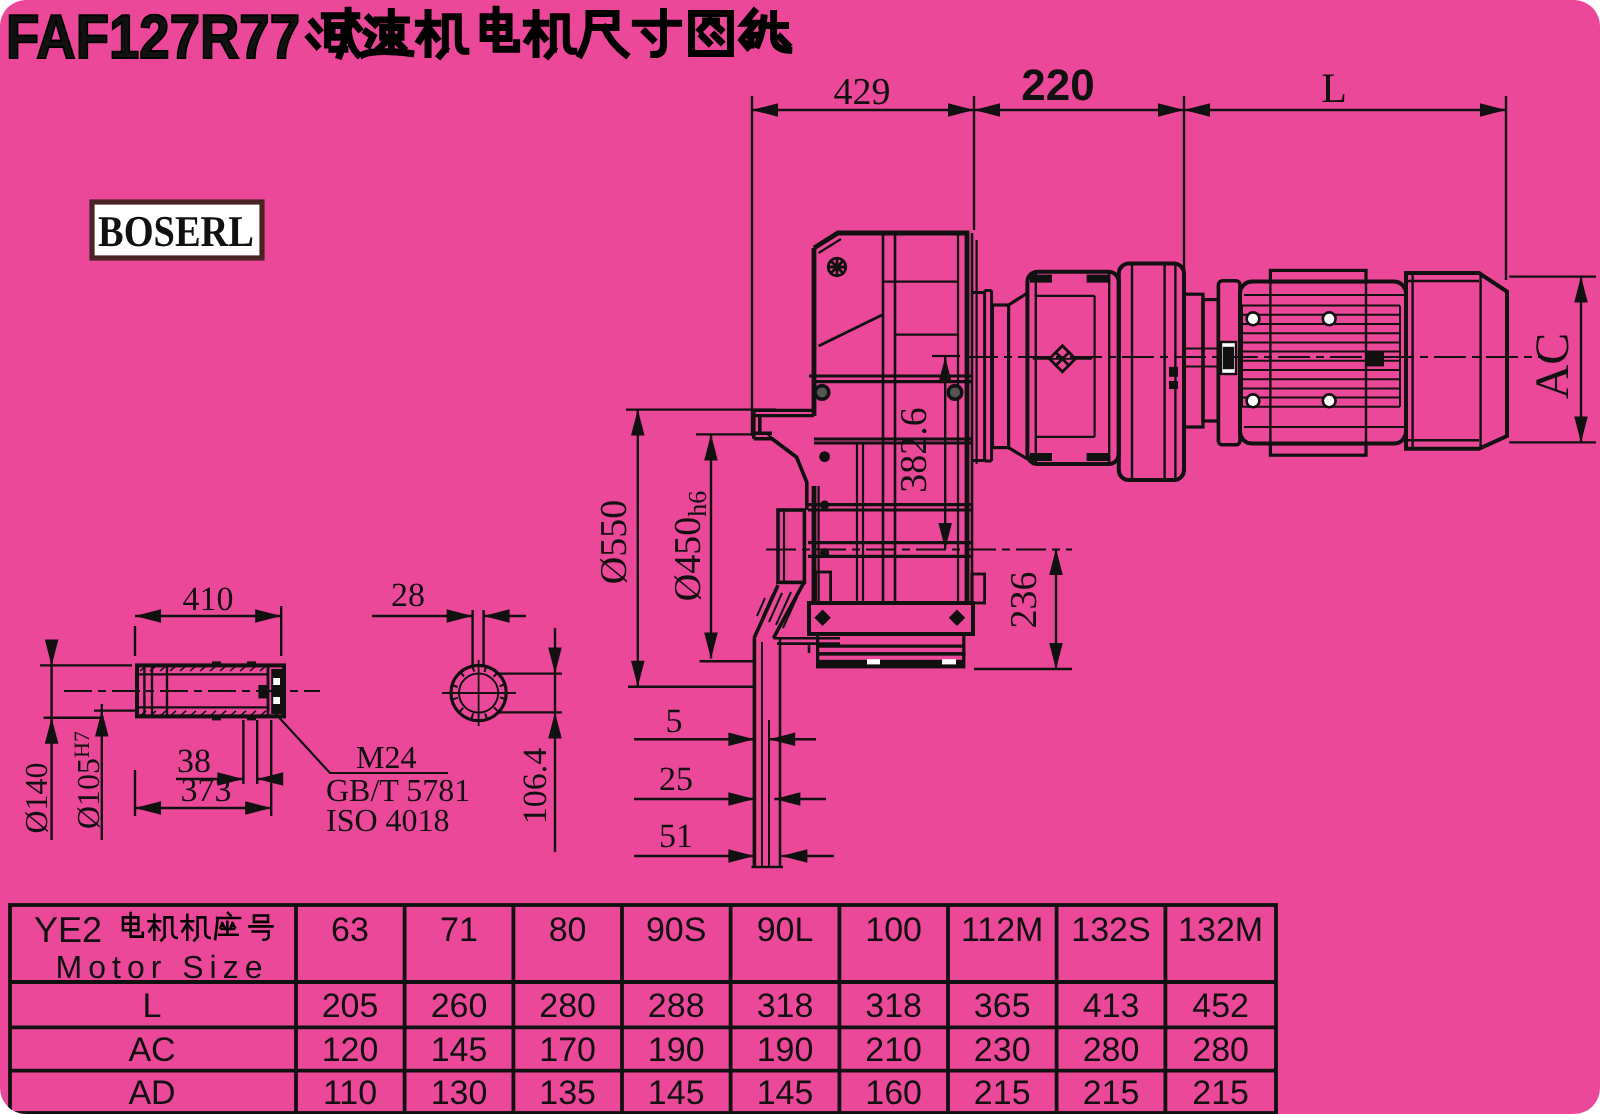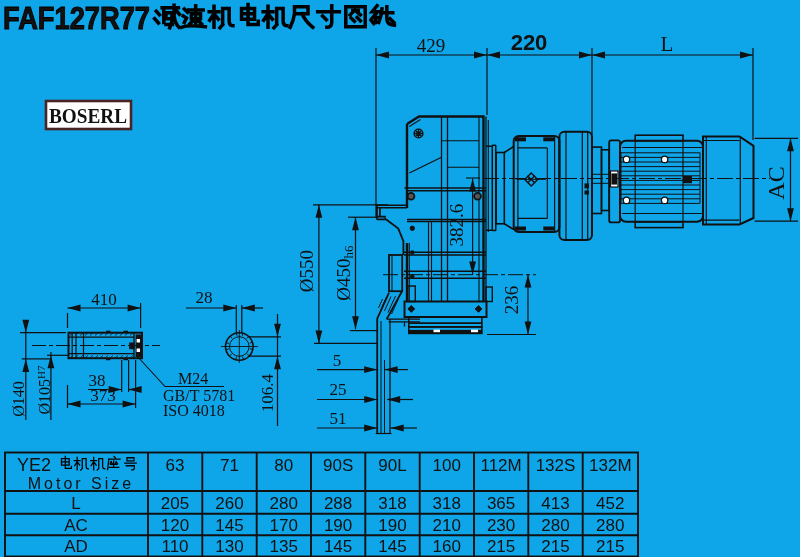--- a/index.html
+++ b/index.html
@@ -1,16 +1,16 @@
 <!DOCTYPE html>
 <html><head>
 <meta charset="utf-8">
 <style>
 html,body{margin:0;padding:0;background:#fff;}
-#page{position:relative;width:800px;height:557px;background:#0ea5e9;overflow:hidden;}
+#page{position:relative;width:800px;height:557px;background:#ec4899;overflow:hidden;border-radius:13px;}
 text{font-family:"Liberation Serif",serif;fill:#111;}
 .sans, .sans text, text.sans{font-family:"Liberation Sans",sans-serif;}
 </style>
 </head>
 <body>
 <div id="page">
 <svg width="800" height="557" viewBox="0 0 800 557" xmlns="http://www.w3.org/2000/svg">
 <defs>
 <path id="arr" d="M0,0 L-13,-3.4 L-13,3.4 Z" fill="#111"></path>
 </defs>

